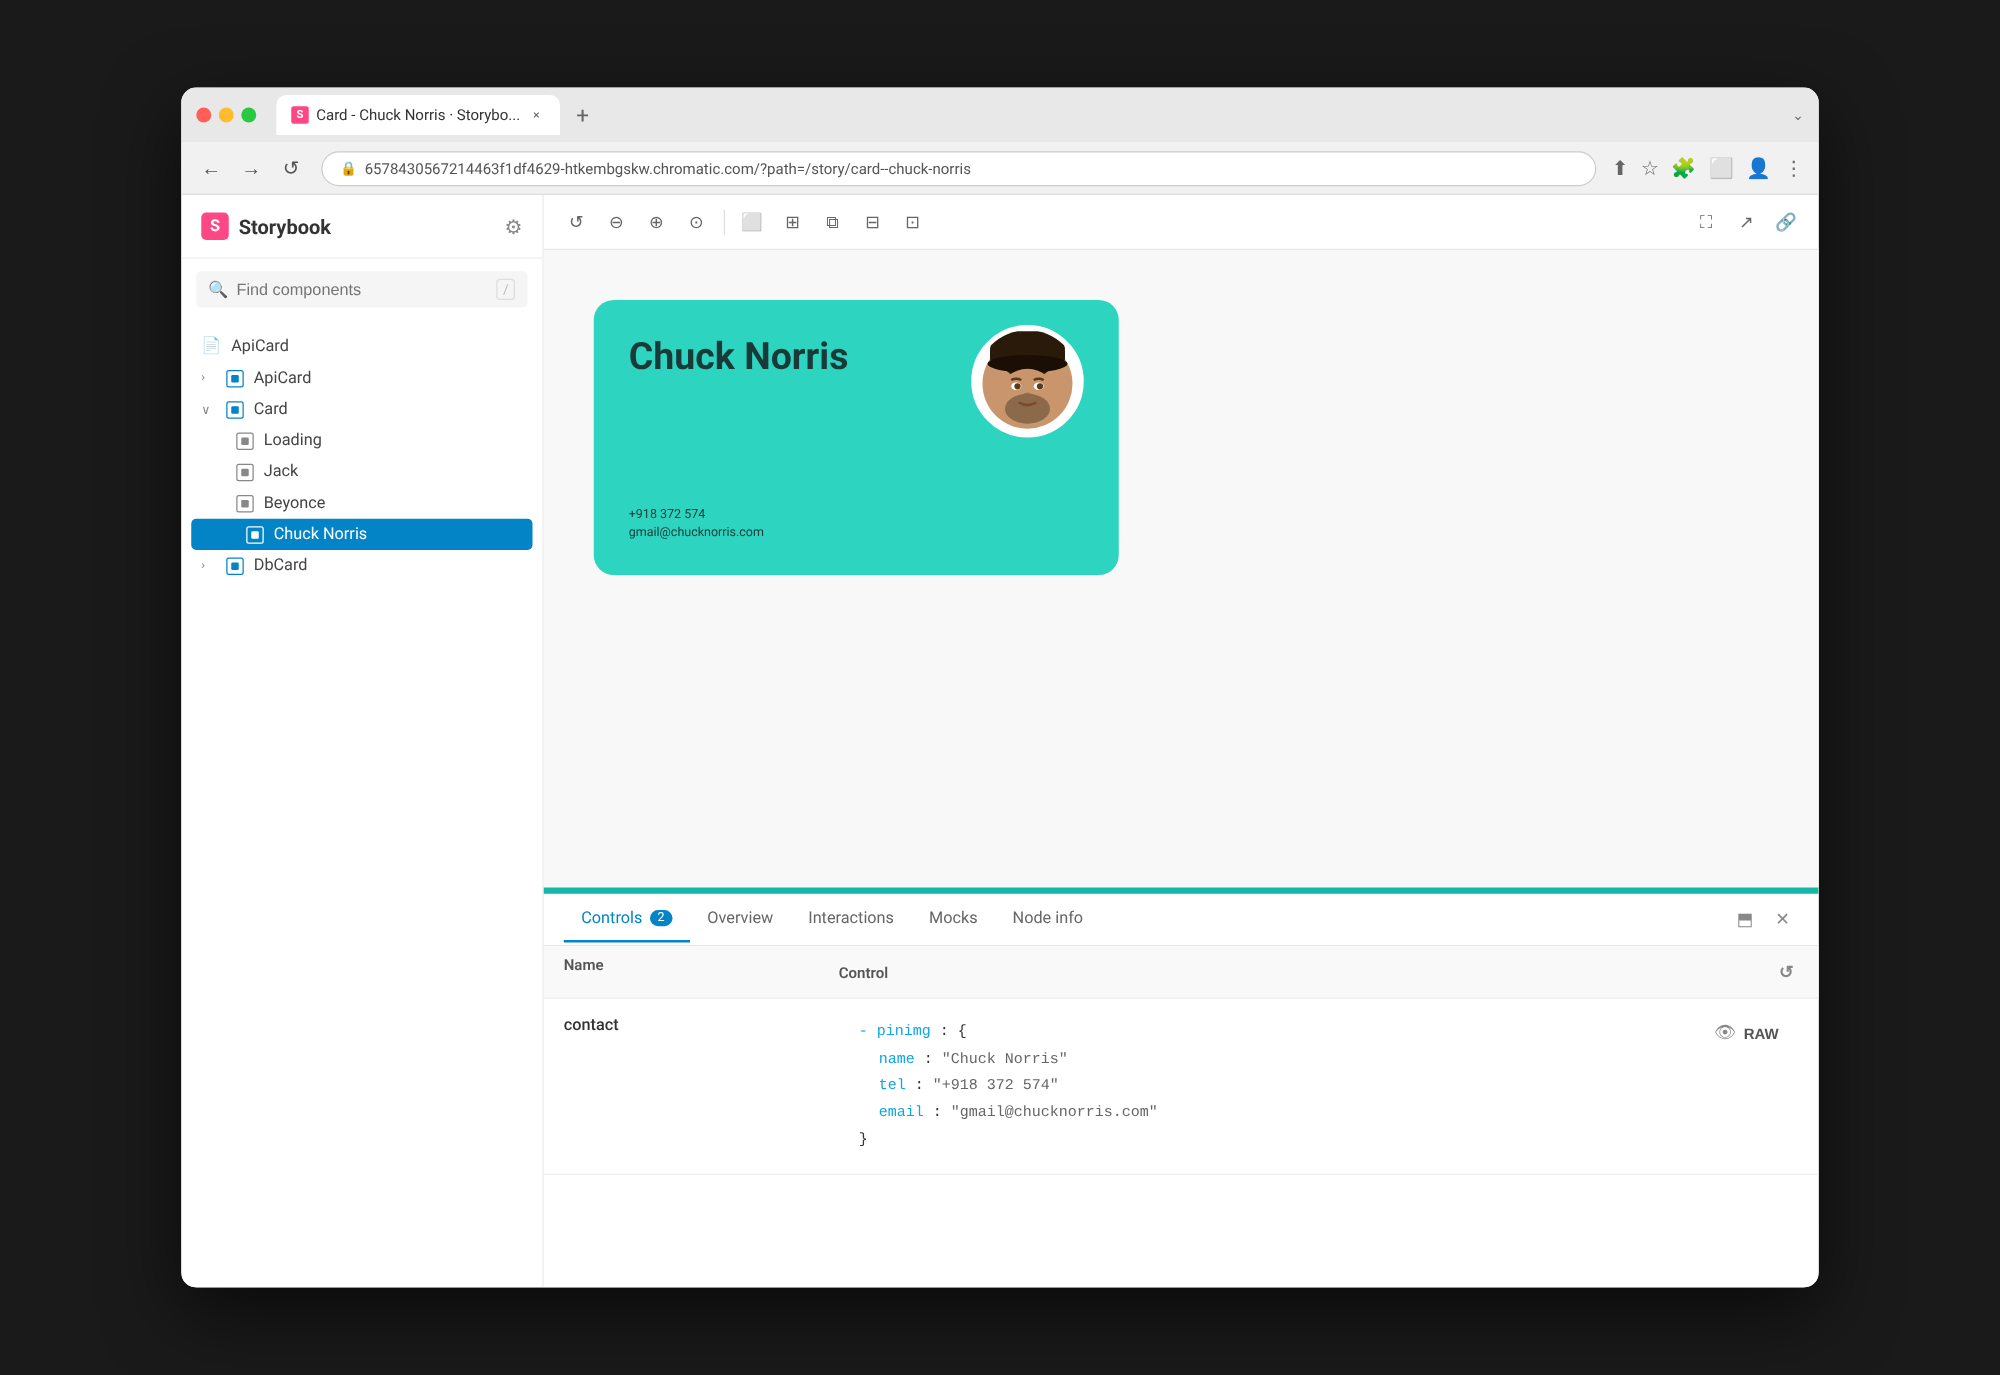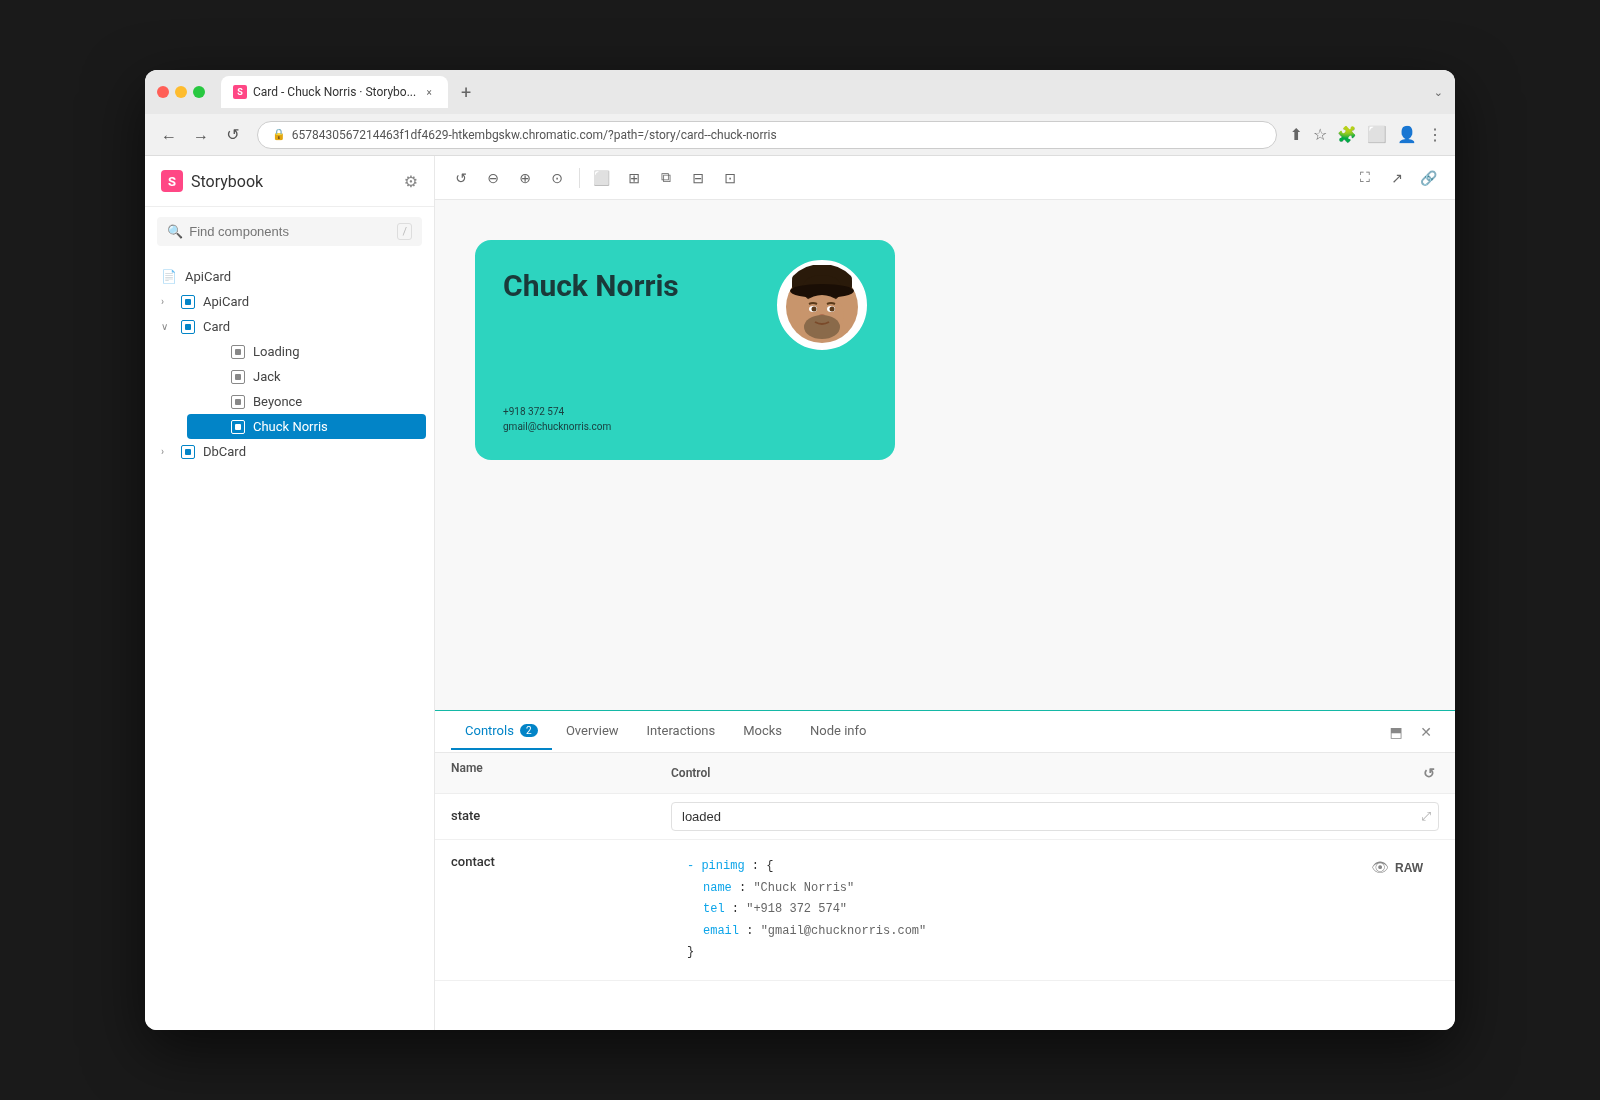--- a/index.html
+++ b/index.html
@@ -191,21 +191,21 @@
       border-radius: 4px;
       display: flex;
       align-items: center;
       justify-content: center;
       color: white;
       font-size: 13px;
       font-weight: bold;
     }
     .sidebar-title {
       font-size: 16px;
-      font-weight: 400;
+      font-weight: 700;
       color: #333;
     }
     .sidebar-gear {
       color: #888;
       font-size: 16px;
       cursor: pointer;
     }
     .search-box {
       margin: 10px 12px;
       display: flex;
@@ -248,21 +248,20 @@
     }
     .nav-item.active {
       background: #0284c7;
       color: white;
       border-radius: 4px;
       margin: 0 8px;
       padding: 5px 8px;
     }
     .nav-item.child {
       padding-left: 44px;
-      margin-left: 42px;
     }
     .nav-icon {
       font-size: 13px;
       width: 16px;
       text-align: center;
       flex-shrink: 0;
     }
     .nav-toggle {
       width: 12px;
       font-size: 10px;
@@ -410,21 +409,21 @@
     .card-bottom {
       padding: 0 28px 24px 28px;
     }
     .card-phone, .card-email {
       font-size: 10px;
       color: #1a4040;
       margin-bottom: 4px;
     }
     
     .bottom-panel {
-      border-top: 1px solid #14b8a6;
+      border-top: 5px solid #14b8a6;
       flex-shrink: 0;
       display: flex;
       flex-direction: column;
       height: 320px;
     }
     .panel-tabs {
       display: flex;
       align-items: center;
       border-bottom: 1px solid #e8e8e8;
       padding: 0 16px;
@@ -768,27 +767,20 @@
         <div class="controls-table">
 
           <div class="table-header">
             <div class="table-header-cell">Name</div>
             <div class="table-header-cell" style="display:flex;align-items:center;">
               <span>Control</span>
               <span class="reset-btn">↺</span>
             </div>
           </div>
 
-          <div class="table-row">
-            <div class="table-cell-name">state</div>
-            <div class="table-cell-control">
-              <input class="control-input" value="loaded" type="text" style="">
-              <span class="control-expand">⤢</span>
-            </div>
-          </div>
 
           <div class="table-row" style="align-items:start;">
             <div class="table-cell-name">contact</div>
             <div class="table-cell-control contact-json">
               <div class="raw-btn">
                 <span class="eye-icon">👁</span>
                 <span class="raw-text">RAW</span>
               </div>
               <div>
                 <span class="json-key">- pinimg</span>

